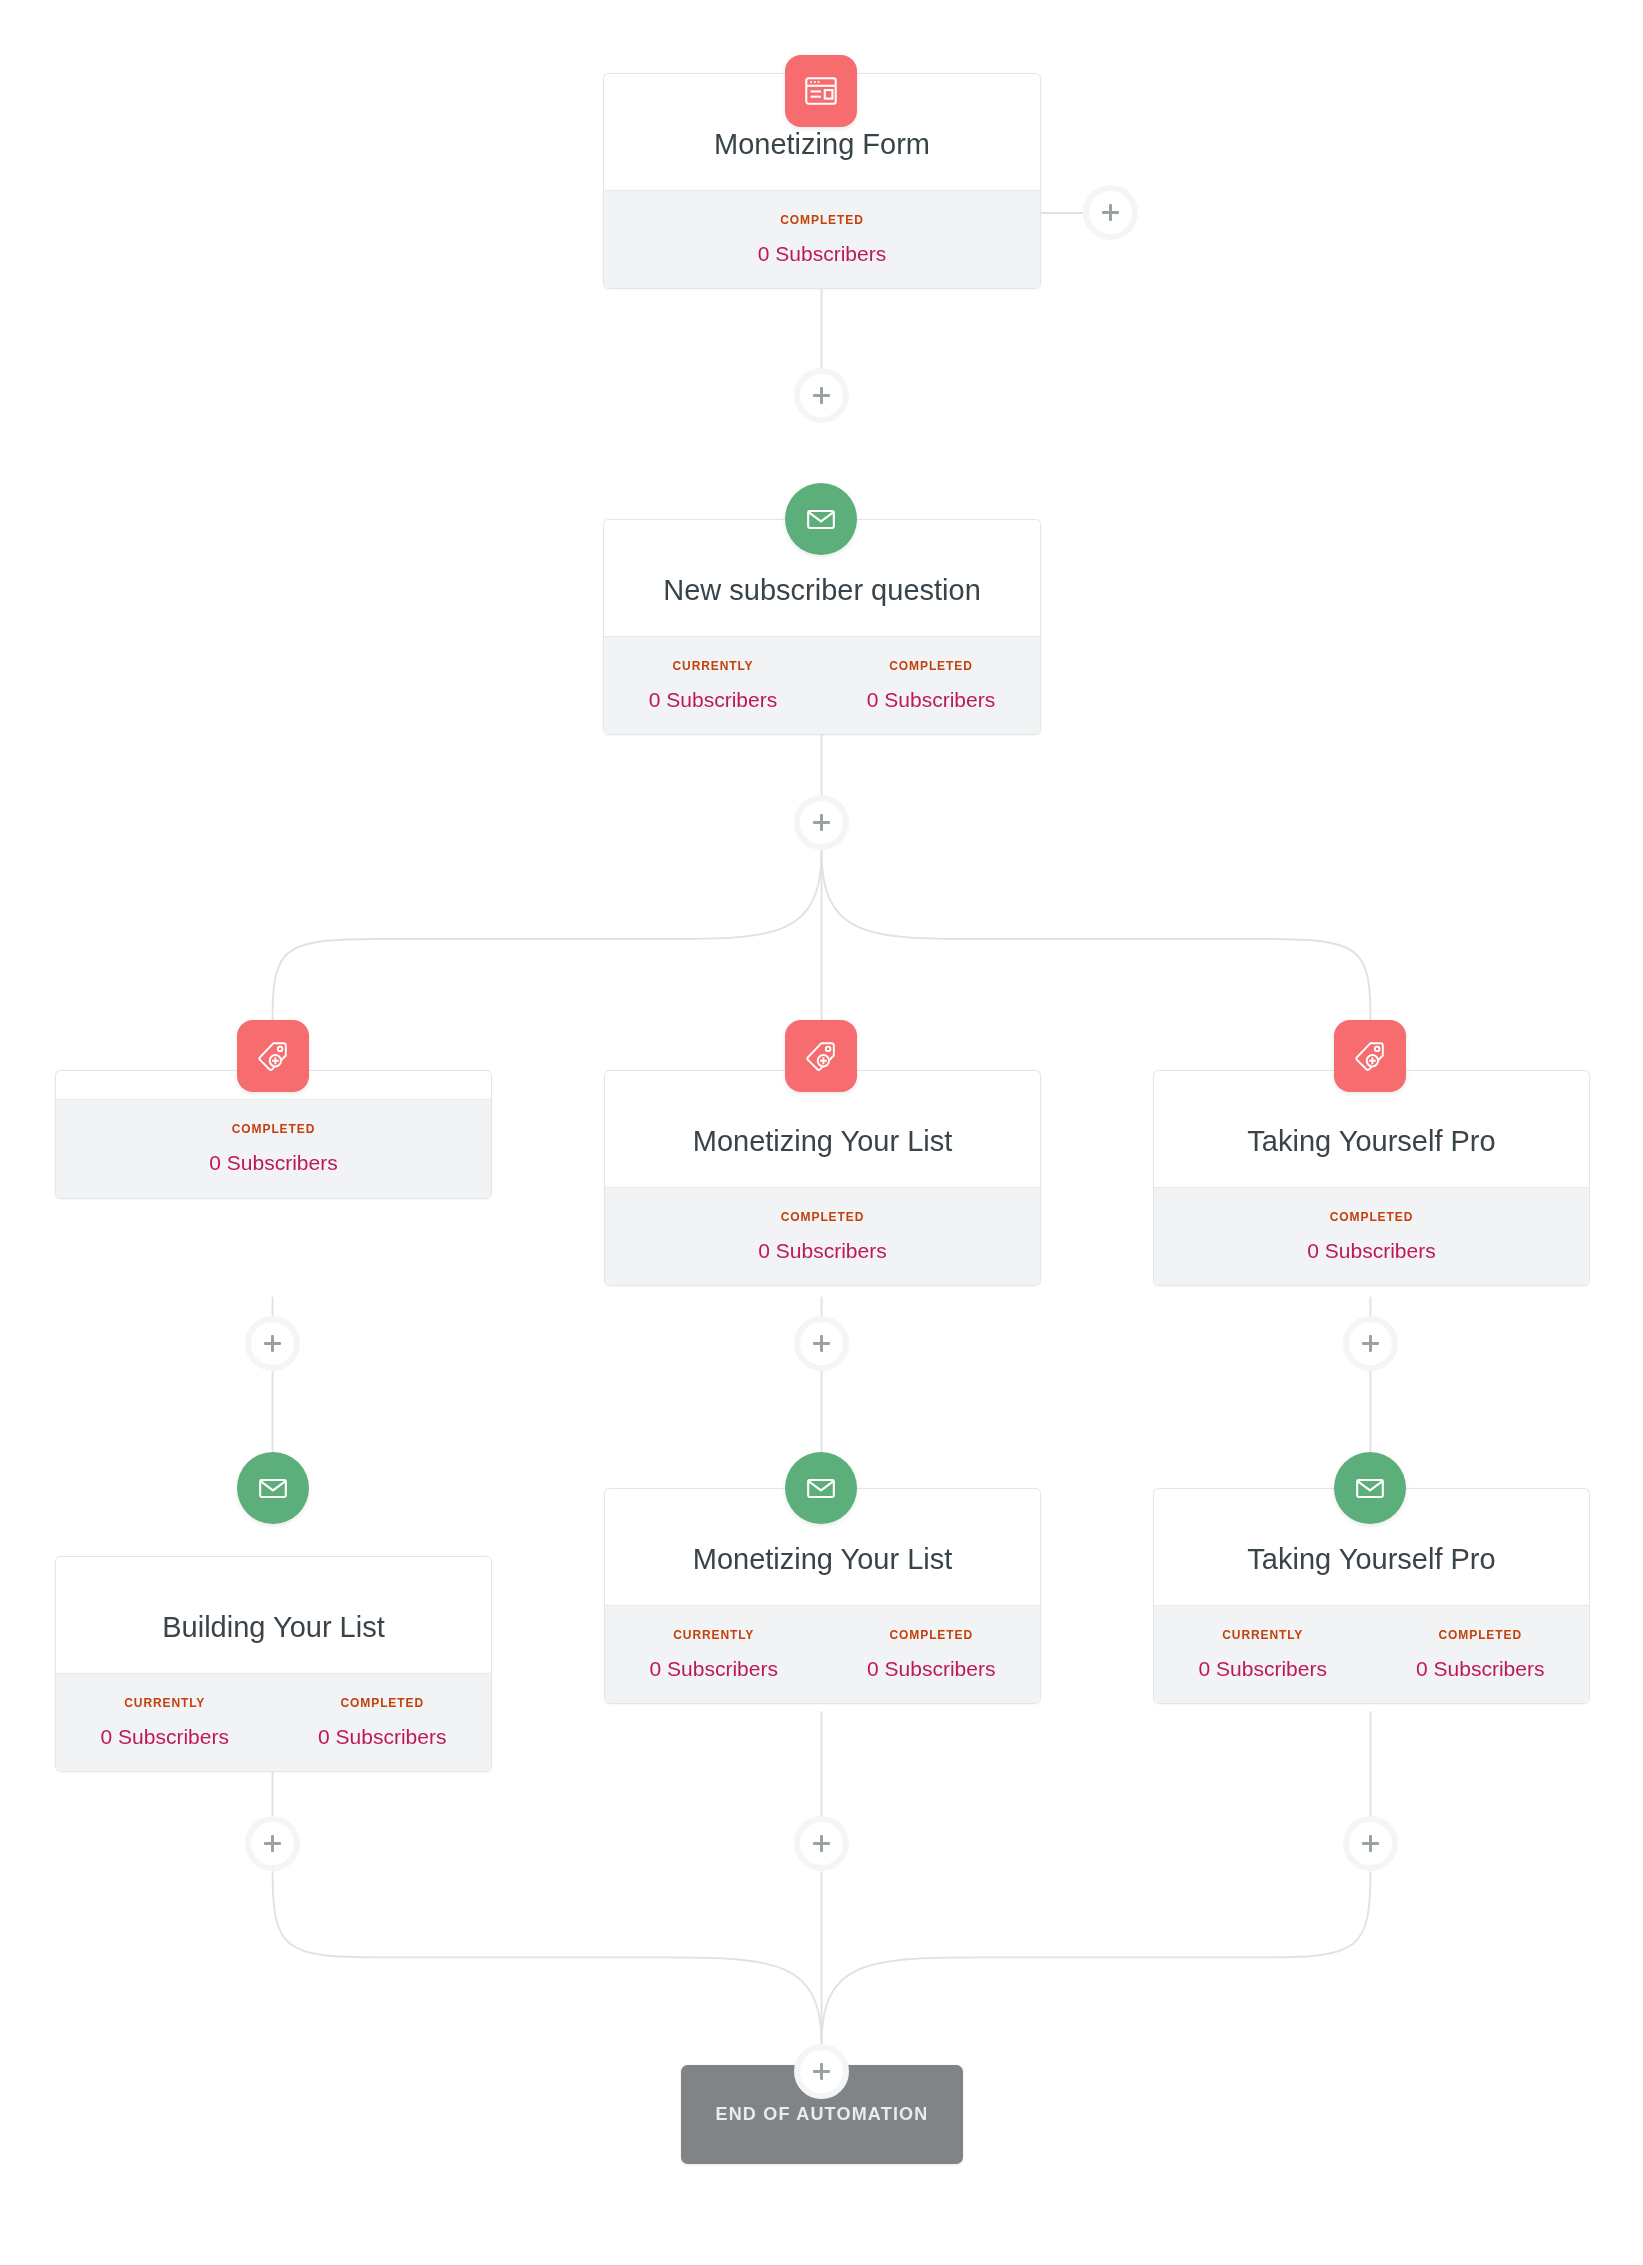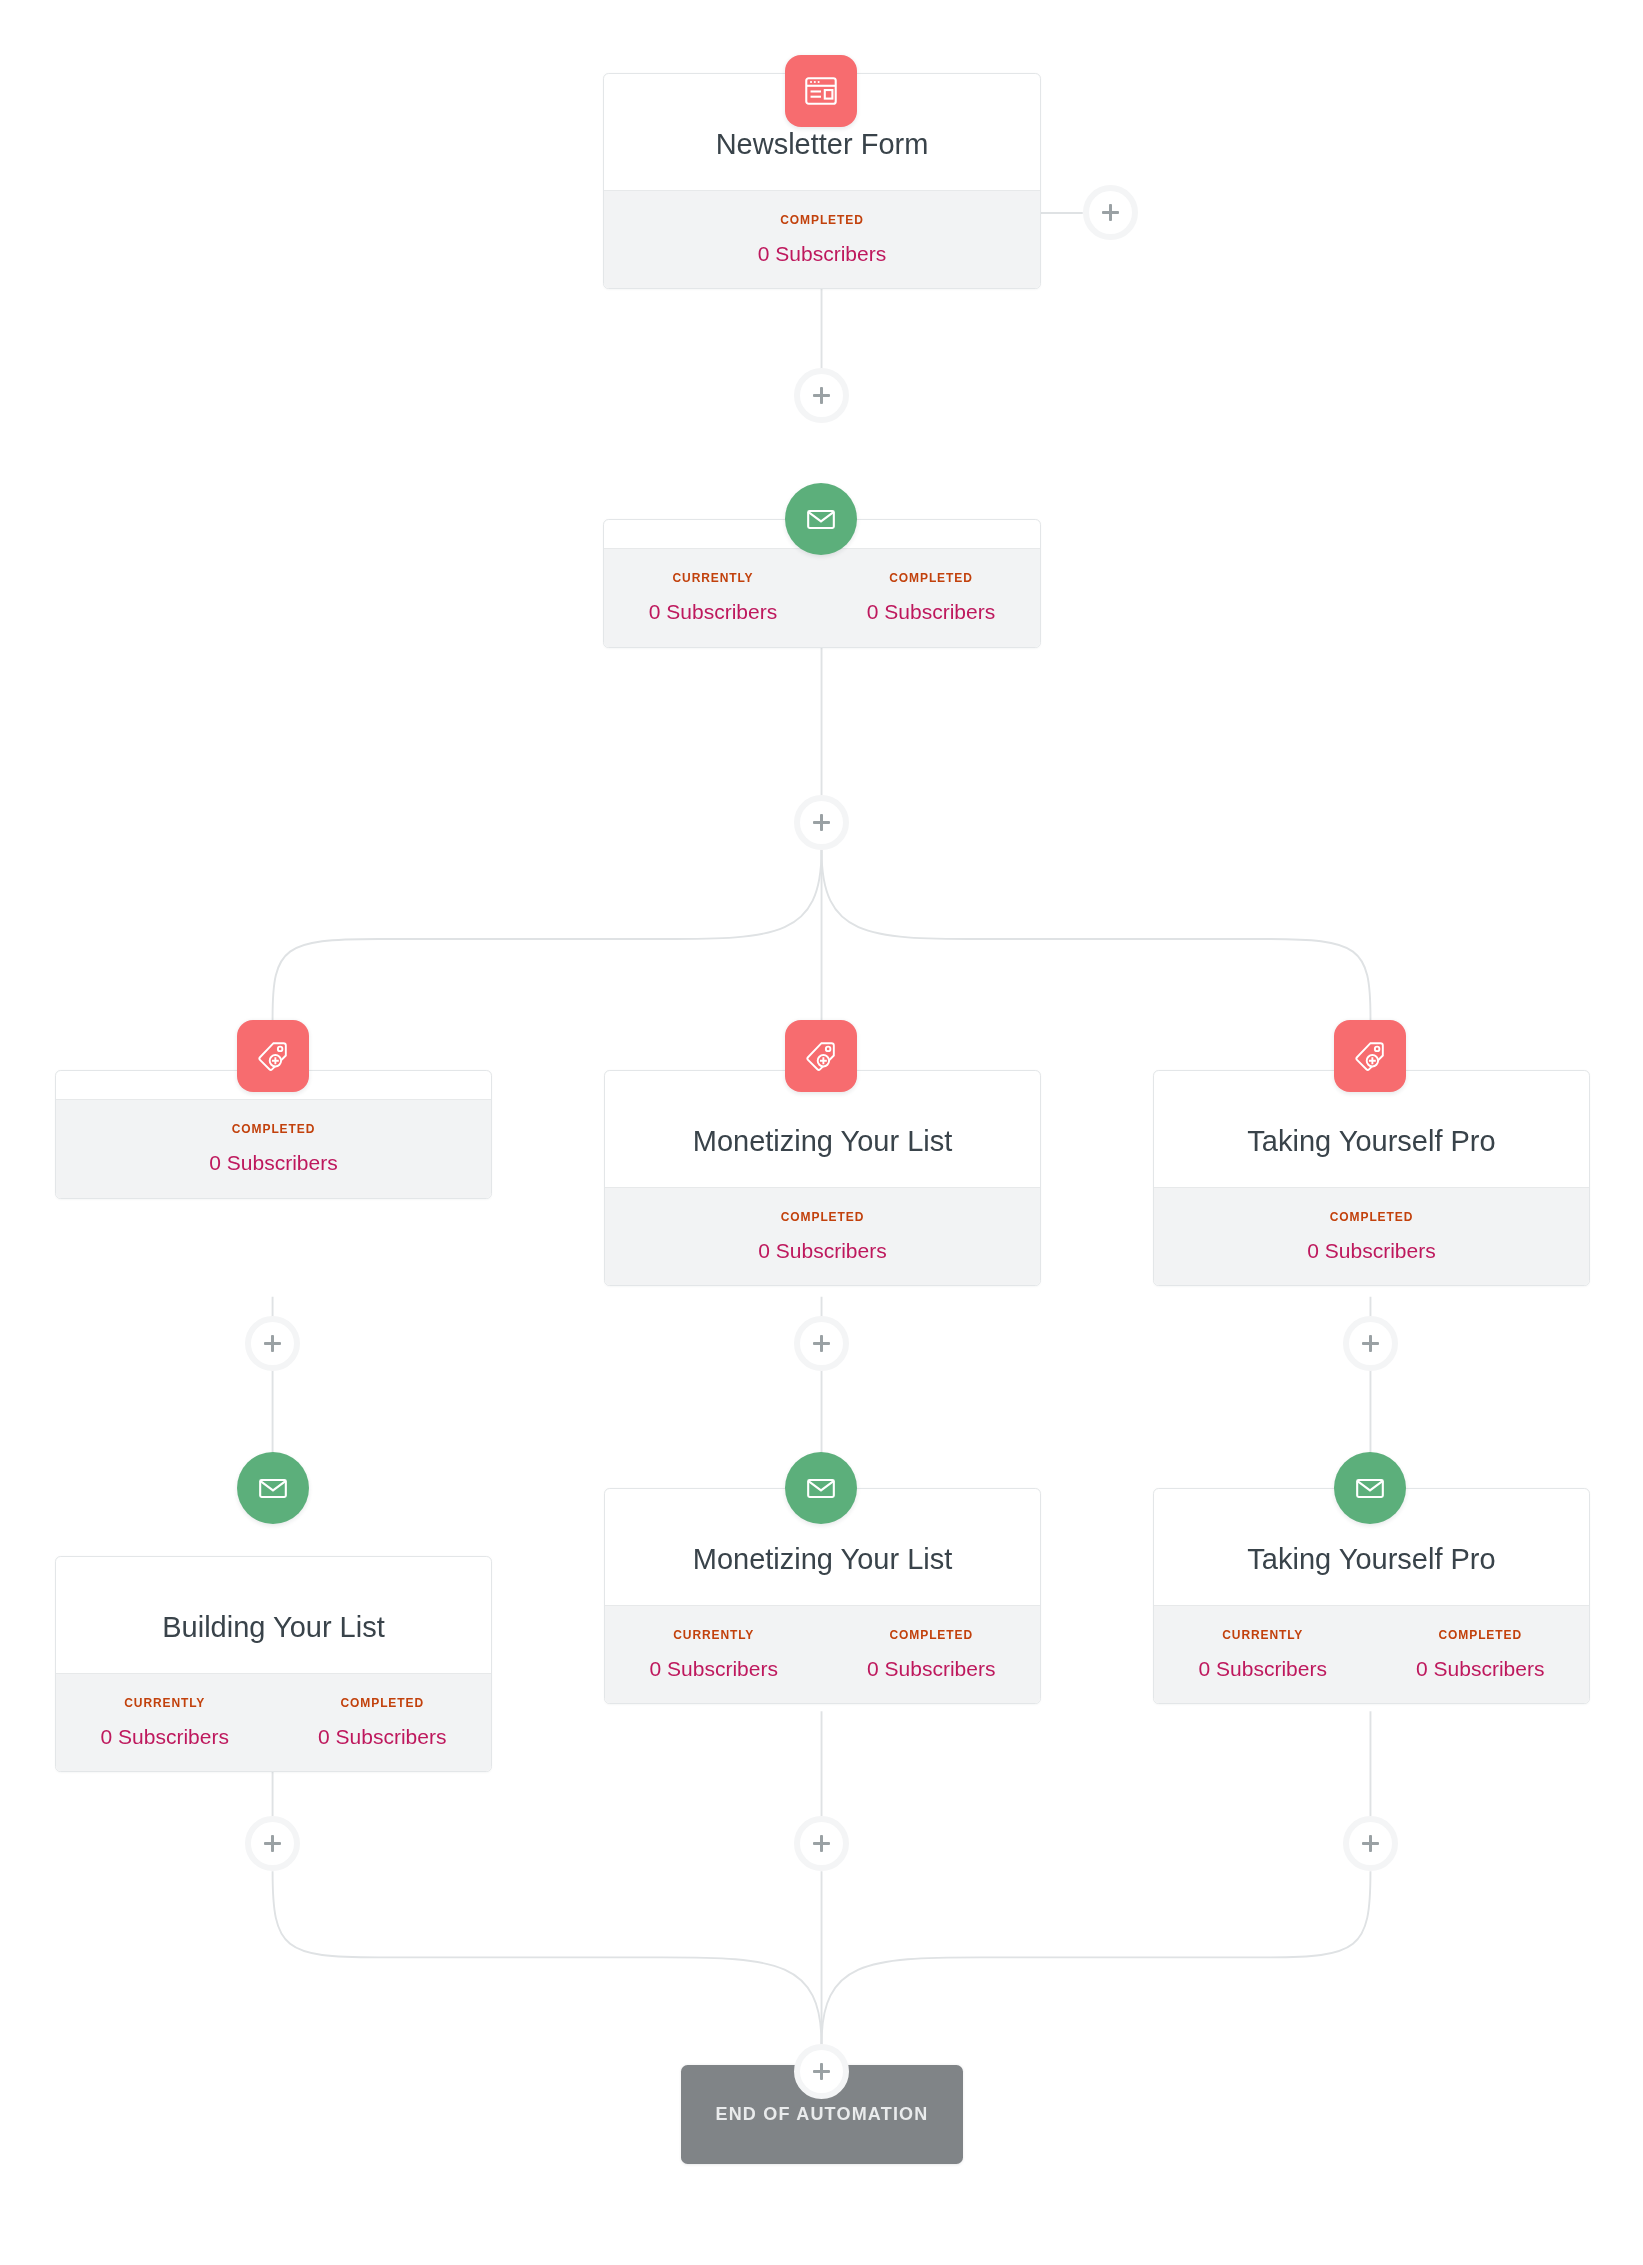--- a/index.html
+++ b/index.html
@@ -150,38 +150,39 @@
       <path d="M4.5 14.5 H35.5"></path>
       <circle cx="9.5" cy="10.5" r="1.1" fill="#ffffff" stroke="none"></circle>
       <circle cx="13.5" cy="10.5" r="1.1" fill="#ffffff" stroke="none"></circle>
       <circle cx="17.5" cy="10.5" r="1.1" fill="#ffffff" stroke="none"></circle>
       <path d="M9 20.5 H20"></path>
       <path d="M9 26 H20"></path>
       <rect x="24" y="19" width="8" height="9"></rect>
     </svg>
   </div>
   <div class="card" style="left:603px;top:73px;width:438px;">
-    <div class="card-title">Newsletter Form</div>
+    <div class="card-title">Monetizing Form</div>
     <div class="card-foot">
       <div class="stat">
         <div class="stat-label">COMPLETED</div>
         <div class="stat-value">0 Subscribers</div>
       </div>
     </div>
   </div>
   <div class="plus" style="left:1083px;top:185px;"></div>
   <div class="plus" style="left:794px;top:368px;"></div>
 
   <div class="node-icon circle" style="left:785px;top:483px;">
     <svg width="38" height="38" viewBox="0 0 40 40" stroke="#ffffff" stroke-width="2.2" fill="none">
       <rect x="6.5" y="11.5" width="27" height="18" rx="1.5"></rect>
       <path d="M6.5 12.5 L20 22.5 L33.5 12.5"></path>
     </svg>
   </div>
   <div class="card" style="left:603px;top:519px;width:438px;">
+    <div class="card-title">New subscriber question</div>
     <div class="card-foot">
       <div class="stat">
         <div class="stat-label">CURRENTLY</div>
         <div class="stat-value">0 Subscribers</div>
       </div>
       <div class="stat">
         <div class="stat-label">COMPLETED</div>
         <div class="stat-value">0 Subscribers</div>
       </div>
     </div>

